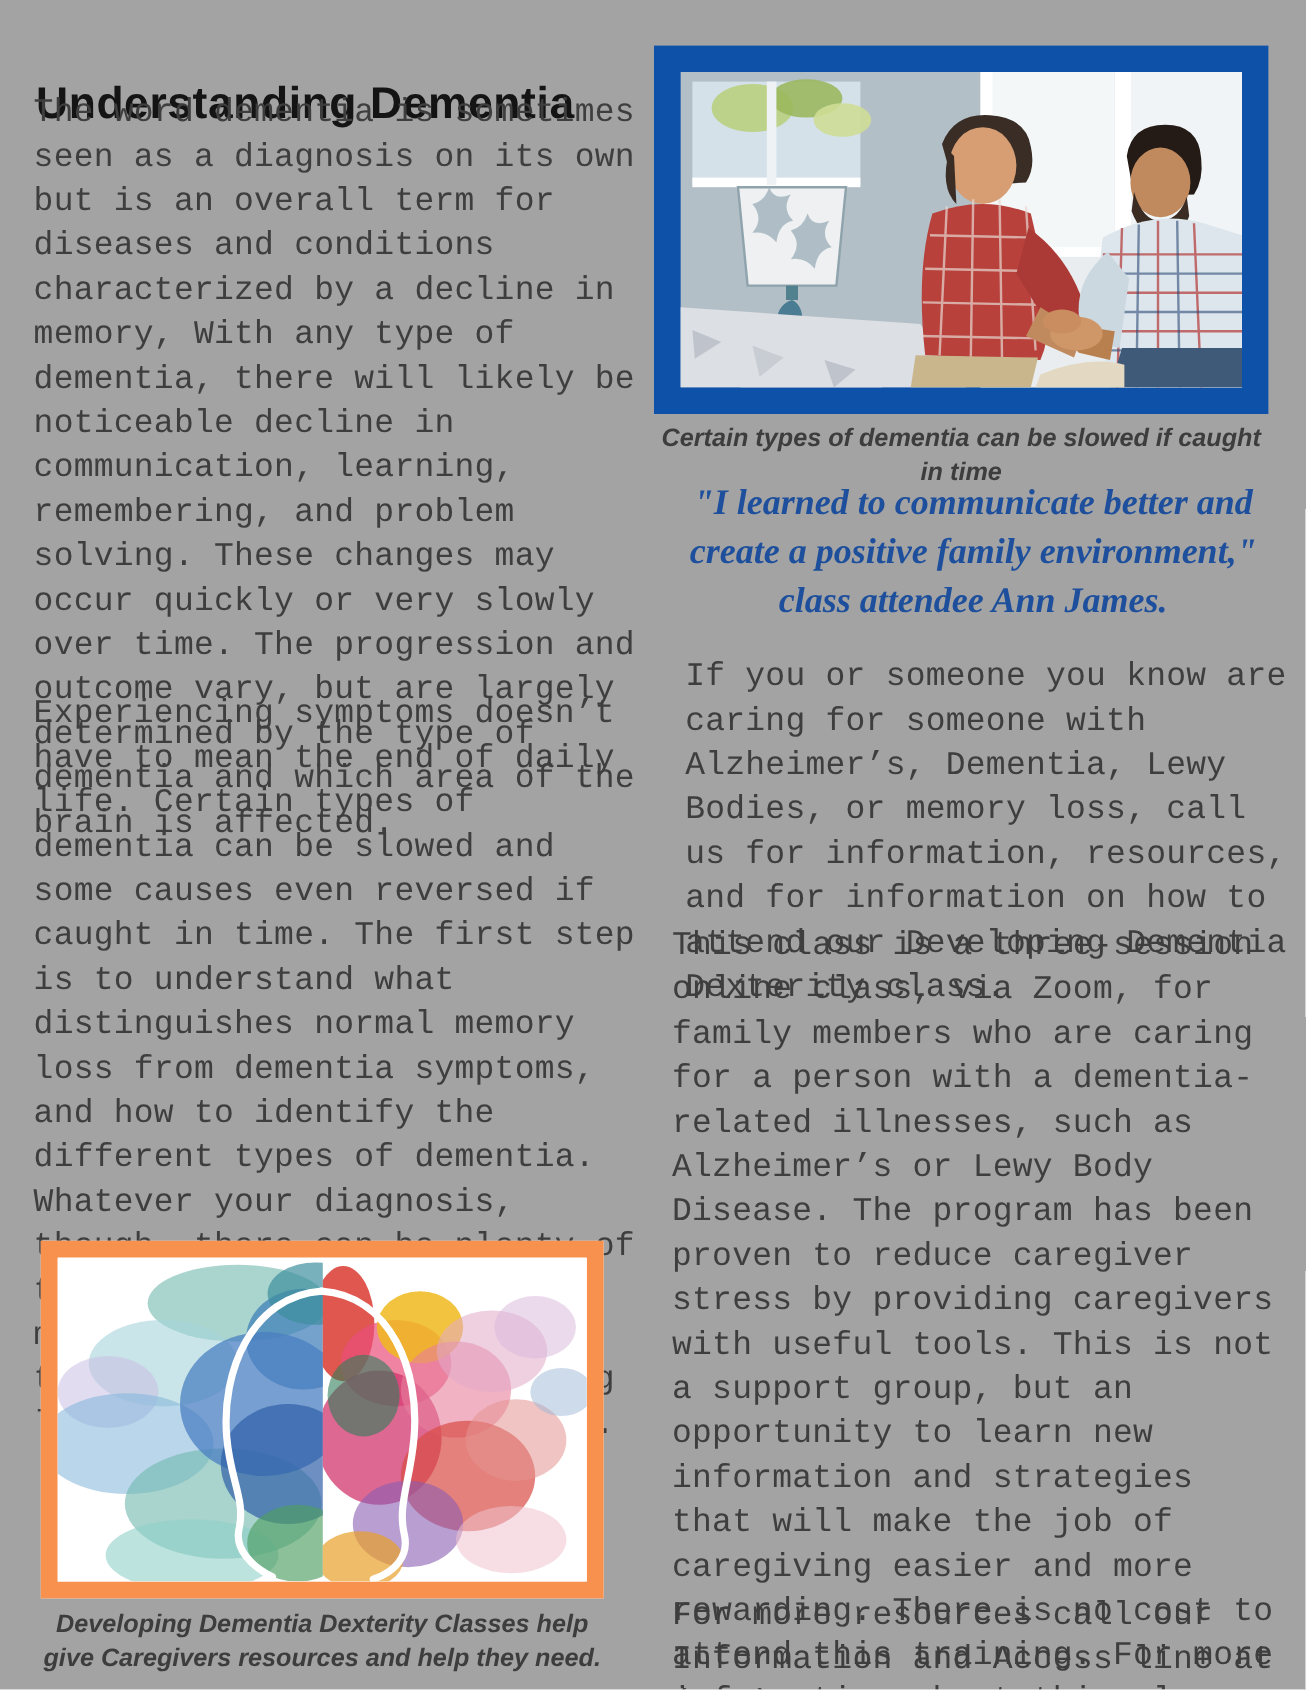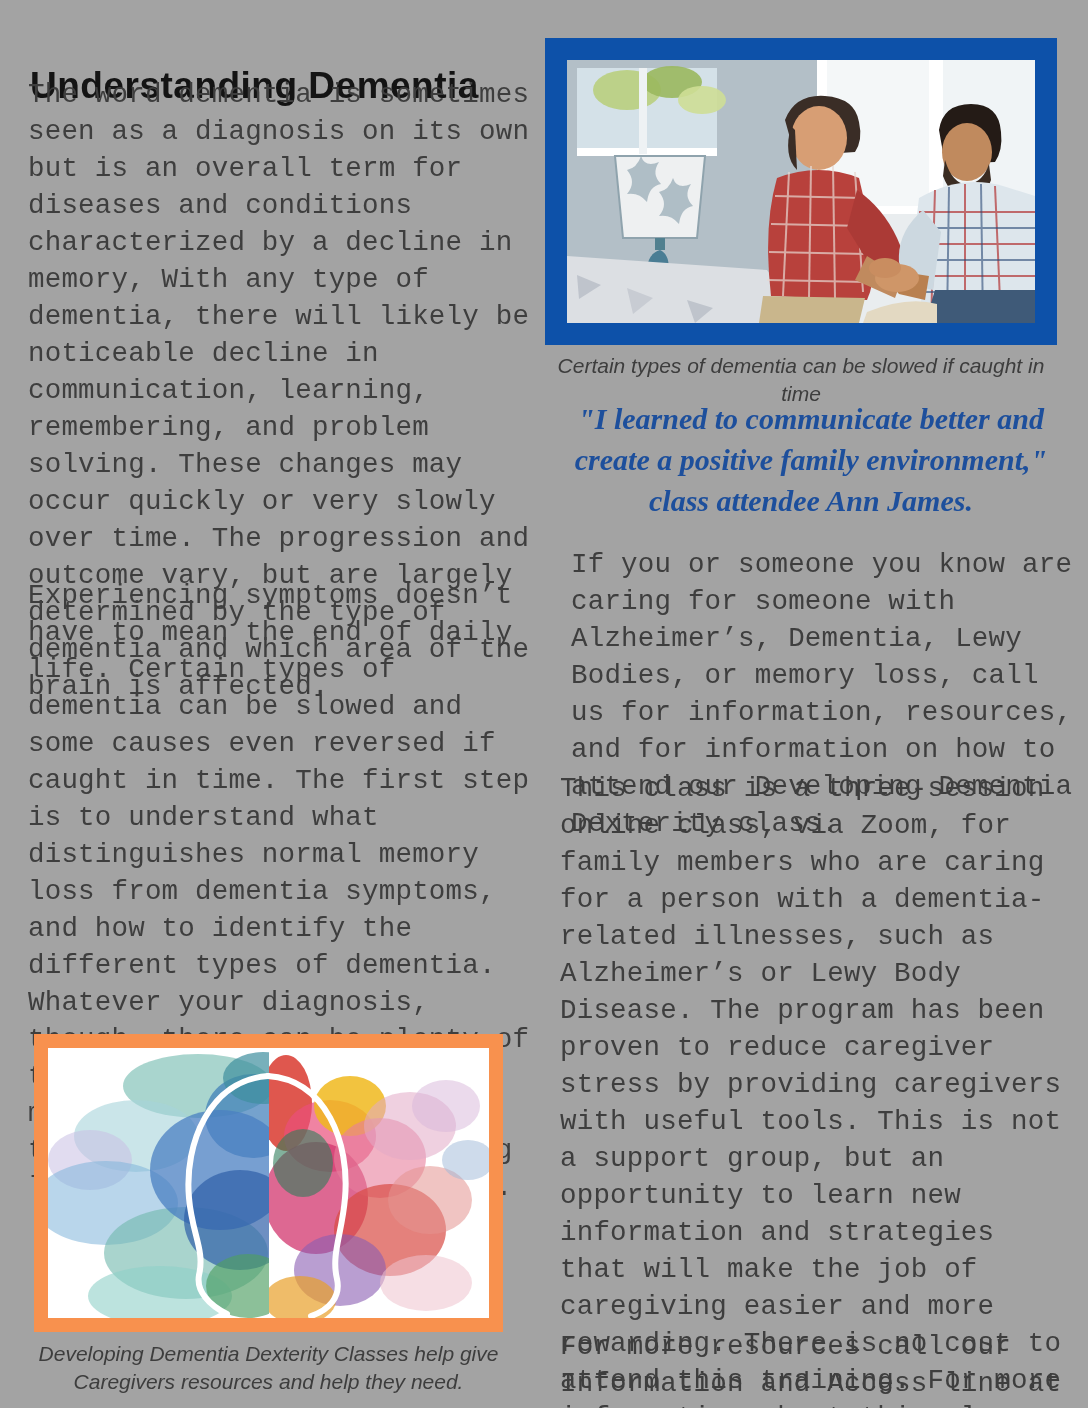--- a/index.html
+++ b/index.html
@@ -26,21 +26,21 @@
   .right-col{left:560px;width:502px;}
   .photo-frame{
     left:545px;top:38px;width:512px;height:307px;
     background:#0d51a9;
     box-sizing:border-box;
     display:flex;align-items:center;justify-content:center;
   }
   .photo-frame svg{display:block;}
   .caption{
     font-size:21px;font-style:italic;color:#3d3d3d;
-    text-align:center;line-height:28px;
+    text-align:center;line-height:28px;font-weight:bold;
   }
   .photo-caption{left:545px;top:352px;width:512px;}
   .quote{
     left:552px;top:398px;width:518px;
     font-family:"Liberation Serif", serif;
     font-style:italic;font-weight:bold;
     font-size:30px;line-height:41px;
     color:#1d4f9c;text-align:center;
   }
   .art-frame{

